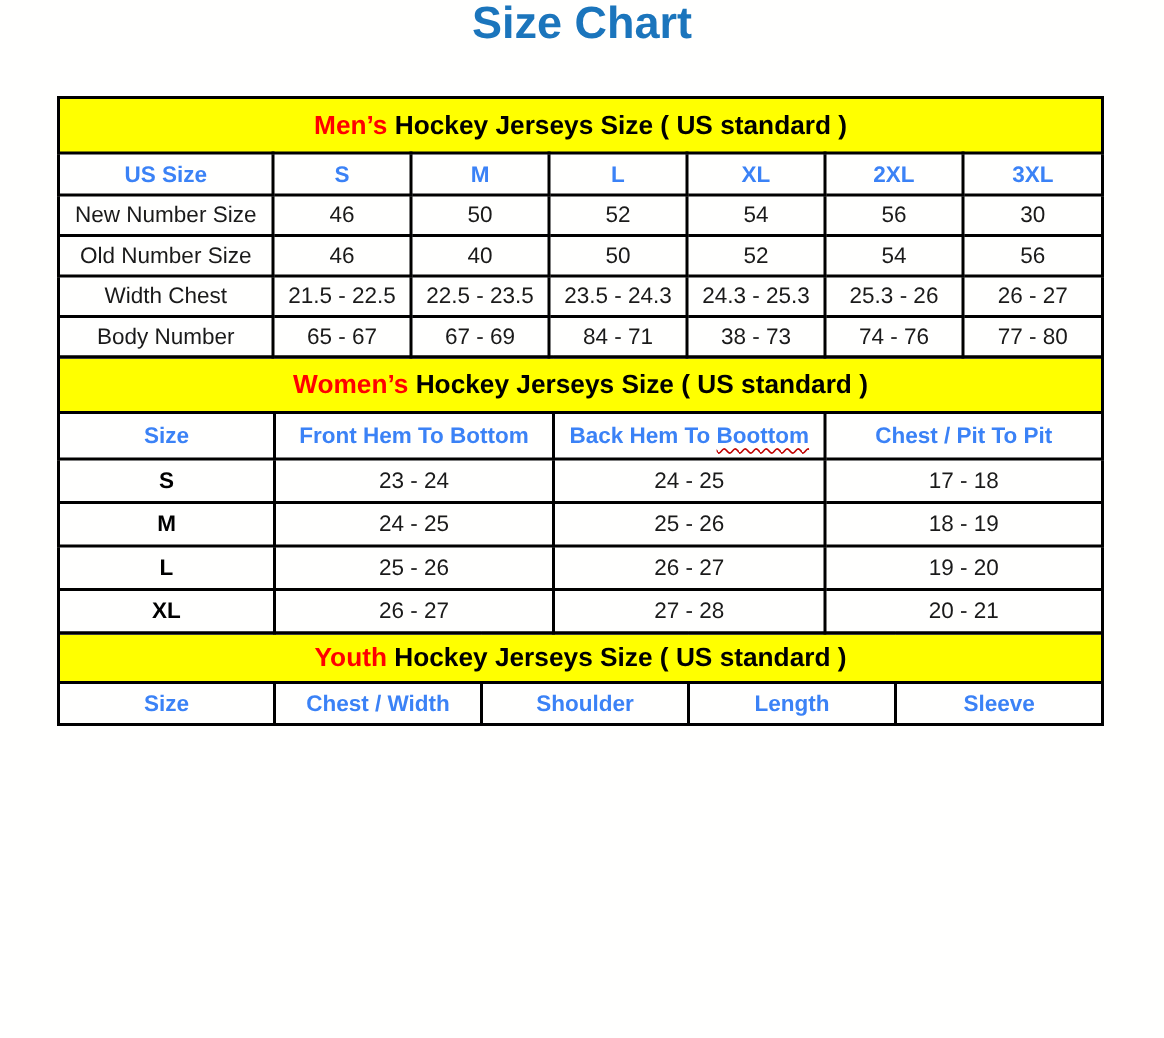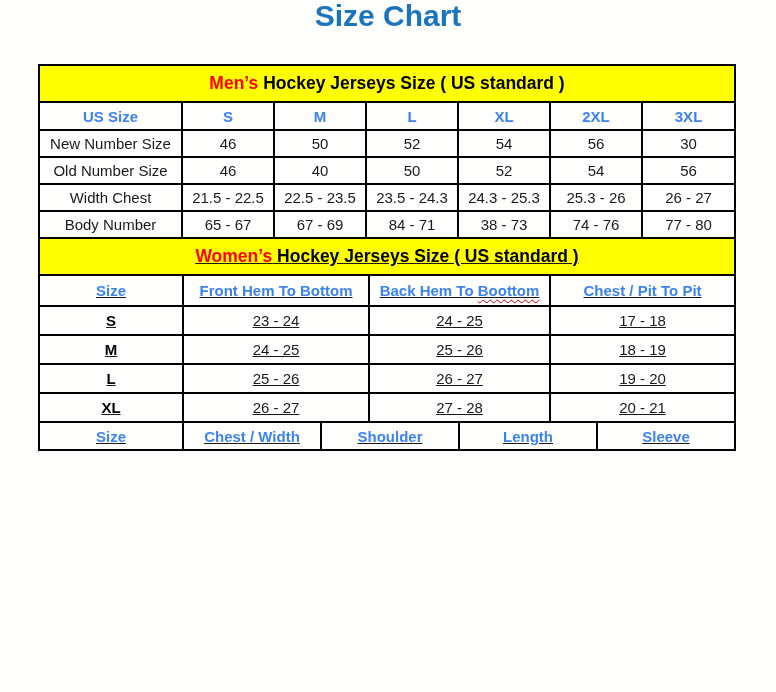--- a/index.html
+++ b/index.html
@@ -13,21 +13,21 @@
   .page-title {
     text-align: center;
     font-size: 30px;
     line-height: 32px;
     font-weight: bold;
     color: var(--title_blue, #1b75bc);
     letter-spacing: 0px;
   }
   .chart-wrap { width: 580px; margin: 32px 0 0 38px; }
   table { border-collapse: collapse; width: 696px; table-layout: fixed; }
-  table + table { margin-top: -2px; text-decoration: underline; }
+  table + table { margin-top: -2px; }
   td, th {
     border: 2px solid var(--border_black, #000);
     text-align: center;
     vertical-align: middle;
     font-size: 15px;
     font-weight: normal;
     padding: 0 2px;
     overflow: hidden;
     white-space: nowrap;
   }
@@ -171,20 +171,23 @@
 
   <table class="youth-table">
     <colgroup>
       <col style="width:144px">
         <col style="width:138px">
         <col style="width:138px">
         <col style="width:138px">
         <col style="width:138px">
     </colgroup>
     <tbody>
+      <tr class="banner-row">
+        <td colspan="5"><span class="banner-highlight">Youth</span><span> Hockey Jerseys Size ( US standard )</span></td>
+      </tr>
       <tr>
         <th>Size</th>
         <th>Chest / Width</th>
         <th>Shoulder</th>
         <th>Length</th>
         <th>Sleeve</th>
       </tr>
     </tbody>
   </table>
 

